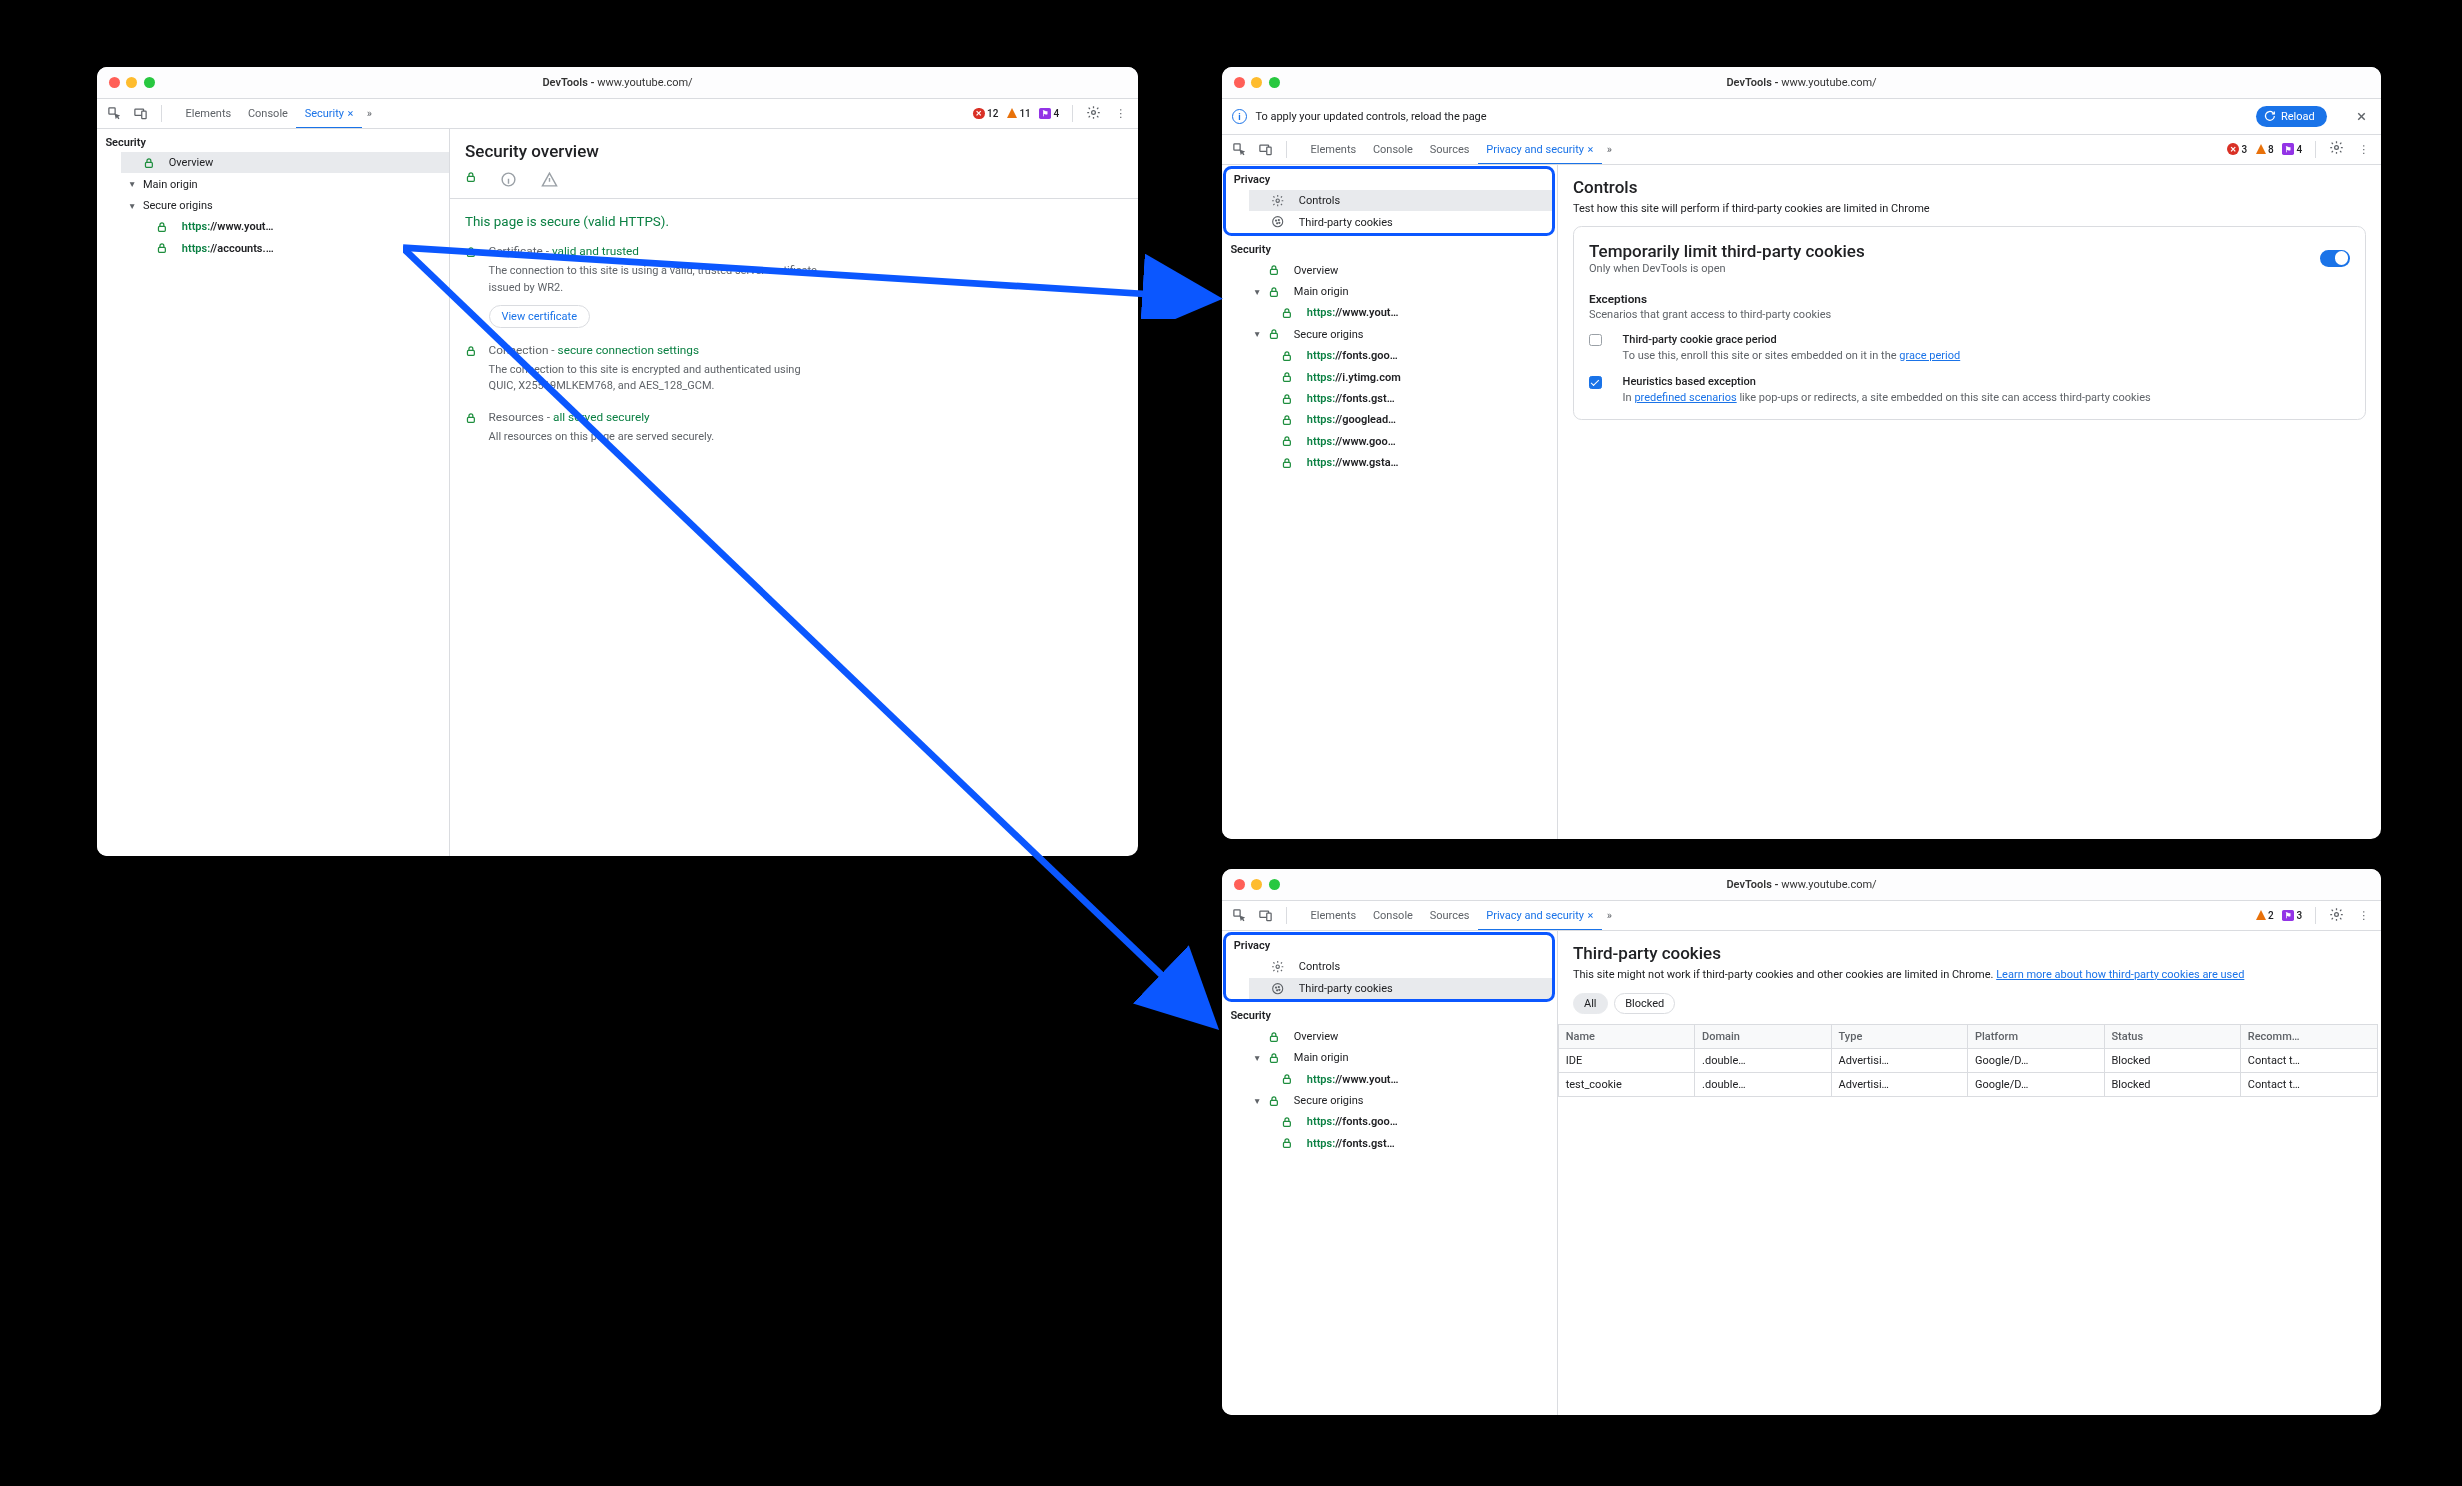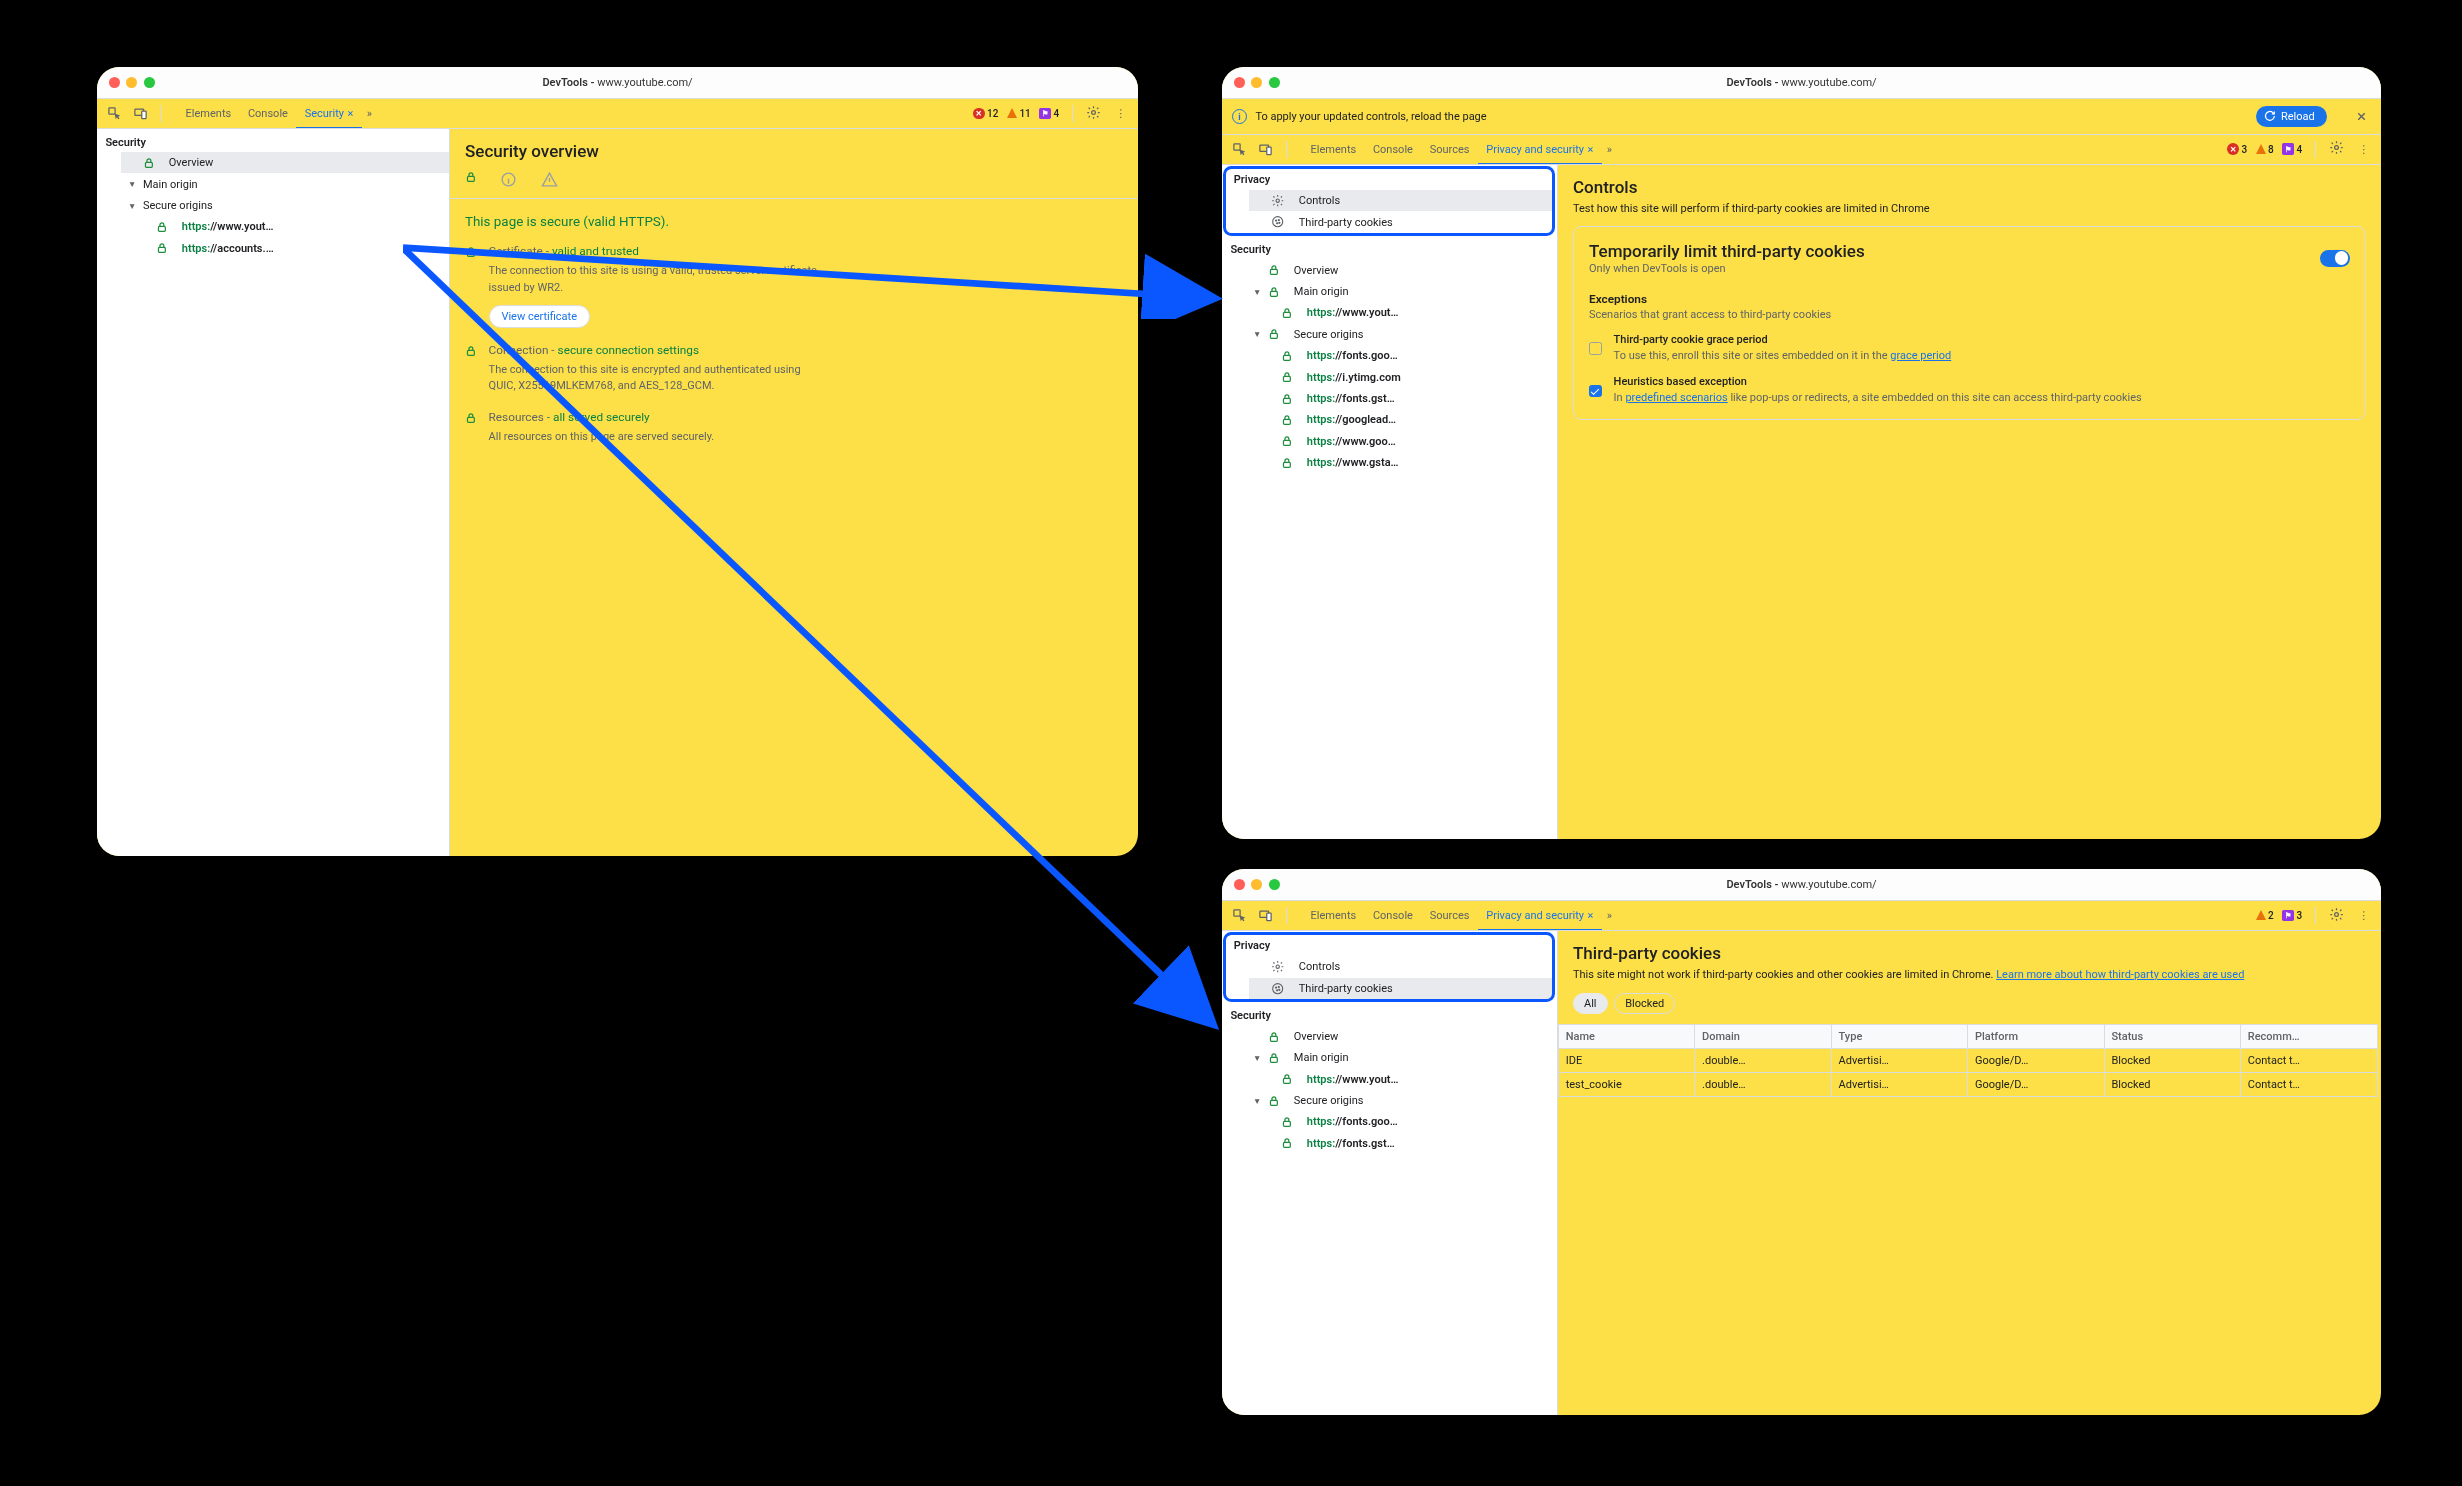--- a/index.html
+++ b/index.html
@@ -26,22 +26,22 @@
     font-family: var(--font);
     font-size: 10px;
     color: var(--text);
     width: 2462px;
     height: 1487px;
     transform-origin: top left;
     position: relative;
   }
   .window {
     position: absolute;
-    background: #fde047;
-    border-radius: 22px;
+    background: #ffffff;
+    border-radius: 10px;
     box-shadow: 0 8.4px 34px rgba(0,0,0,0.5);
     overflow: hidden;
     display: flex;
     flex-direction: column;
   }
   .titlebar {
     height: 32px;
     display: flex;
     align-items: center;
     padding: 0 11.8px;
@@ -127,21 +127,21 @@
 
   
   .card { border: 0.8px solid var(--border); border-radius: 8.4px; margin: 11.8px 15px; padding: 13.4px 15px; }
   .card-head { display: flex; align-items: center; }
   .card-title { font-weight: 500; font-size: 17px; }
   .card-sub { color: var(--muted); font-size: 11px; margin-top: 1.7px;}
   .toggle { margin-left: auto; width: 30px; height: 17px; background: var(--accent); border-radius: 8.4px; position: relative; cursor: pointer;}
   .toggle::after { content: ""; position: absolute; right: 1.7px; top: 1.7px; width: 13.4px; height: 13.4px; background: #fff; border-radius: 50%; }
   .exc-head { font-weight: 600; margin-top: 17px; font-size: 11.8px;}
   .exc-sub { color: var(--muted); font-size: 11px; margin-top: 1.7px;}
-  .exc-item { display: flex; gap: 12px; margin-top: 11.8px; font-size: 11px; align-items: center;}
+  .exc-item { display: flex; gap: 21px; margin-top: 11.8px; font-size: 11px; align-items: flex-start;}
   .cb { width: 12.6px; height: 12.6px; border: 1.3px solid #9aa0a6; border-radius: 2.5px; margin-top: 0.8px; flex-shrink: 0; position: relative;}
   .cb.checked { background: var(--accent); border-color: var(--accent);}
   .cb.checked::after { content: ""; position: absolute; left: 3.4px; top: 0.8px; width: 3.4px; height: 6.7px; border: solid #fff; border-width: 0 1.7px 1.7px 0; transform: rotate(45deg);}
   .exc-title { font-weight: 500; }
   .exc-desc { color: var(--muted); margin-top: 1.7px; line-height: 1.45;}
   .link { color: var(--accent); text-decoration: underline; cursor: pointer;}
 
   
   .filter-row { margin: 0 15px 10px; display: flex; gap: 6.7px;}
   .chip { border: 0.8px solid var(--border); border-radius: 11.8px; padding: 3.4px 10px; font-size: 11px; cursor: pointer;}

